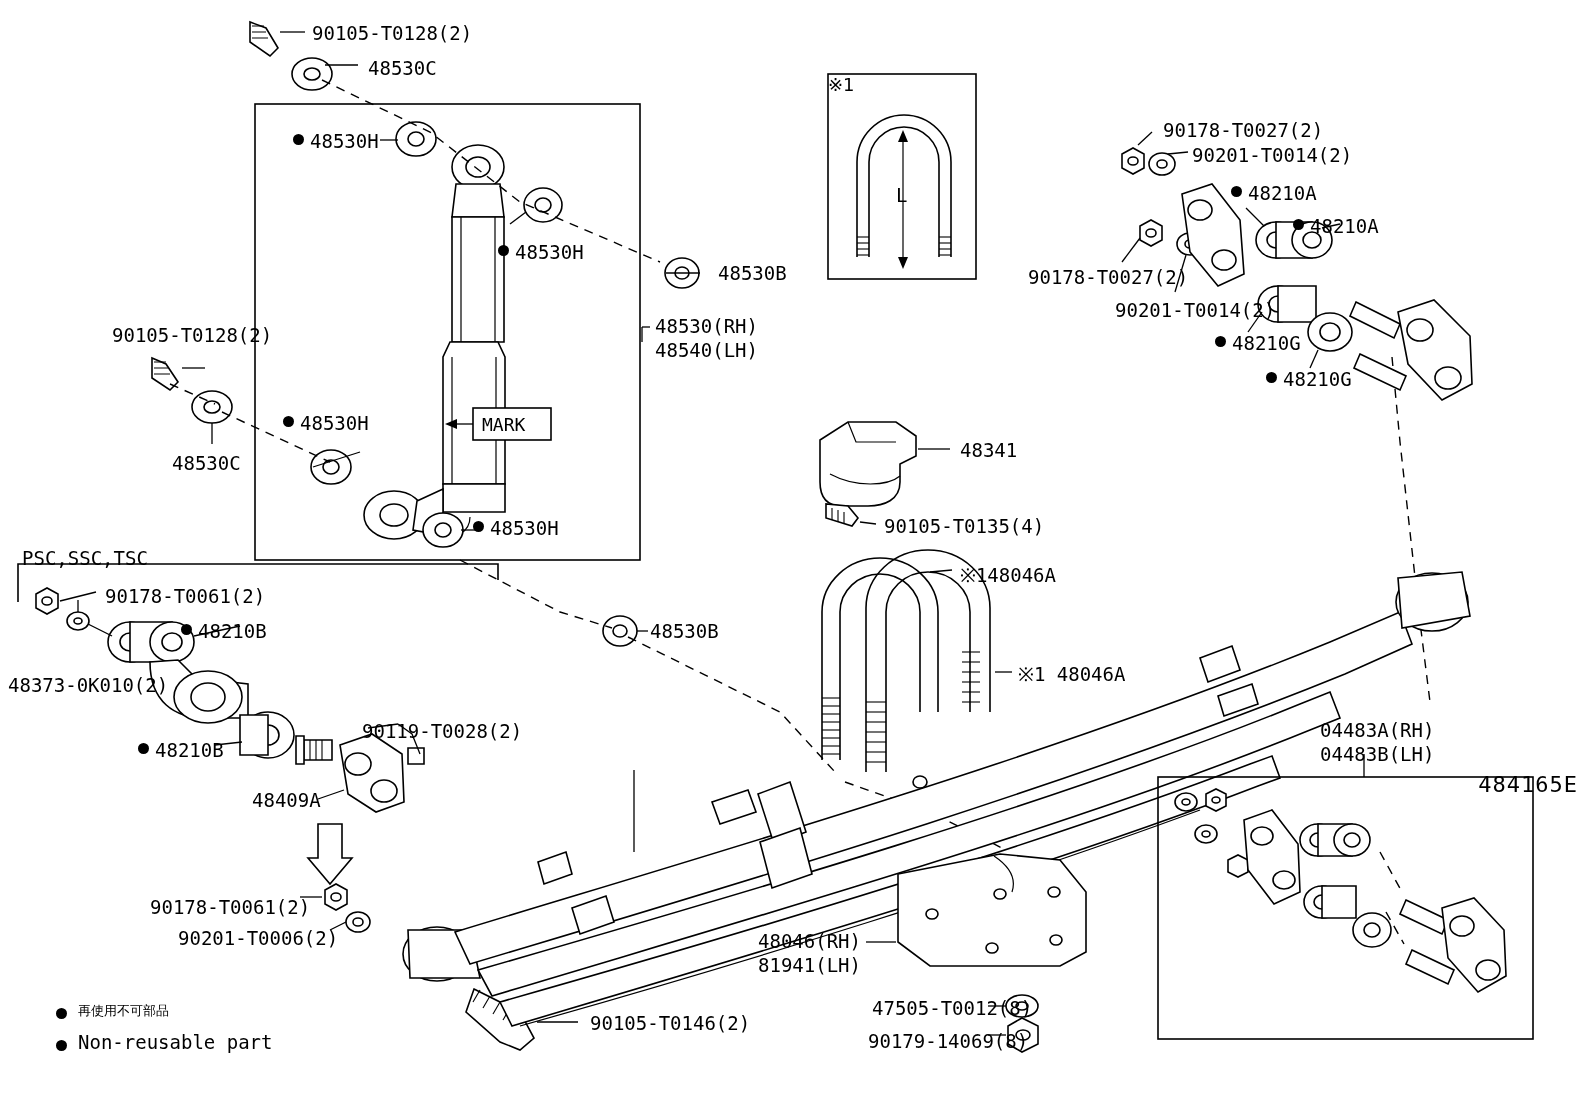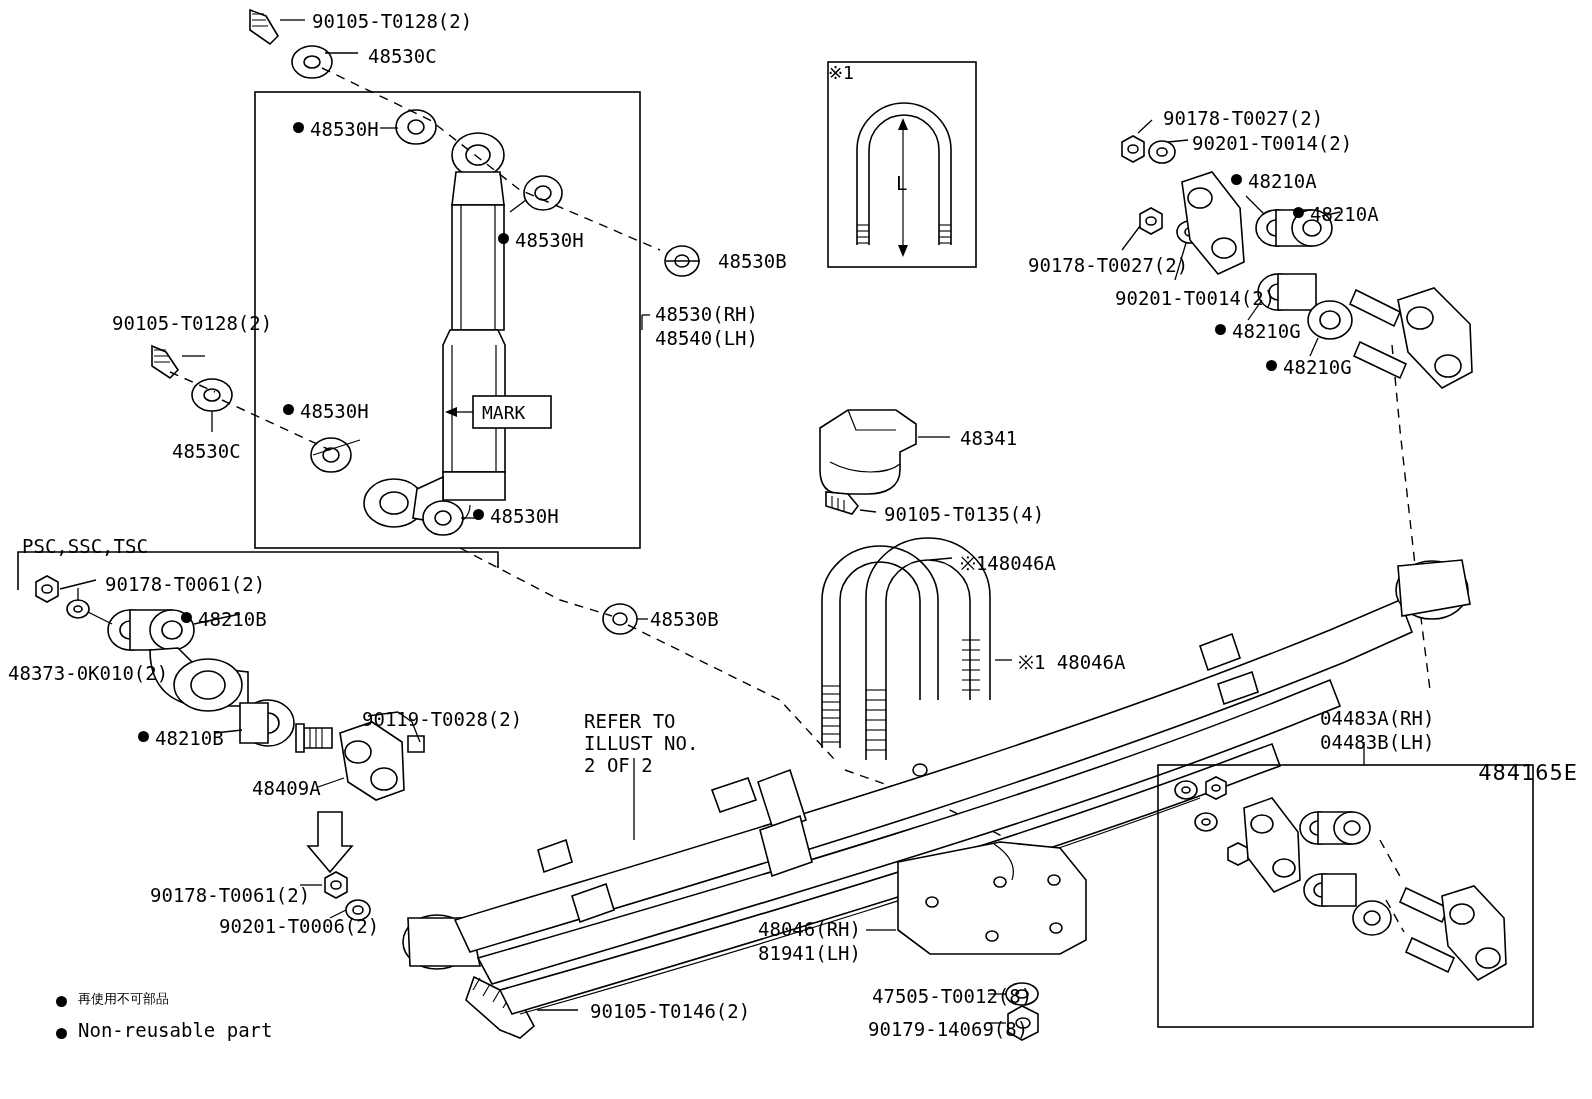--- a/index.html
+++ b/index.html
@@ -4,21 +4,21 @@
 <style>
   html,body{margin:0;padding:0;}
   body{
     width:1592px;height:1099px;
     background:#ffffff;
     font-family:"DejaVu Sans Mono", monospace;
     color:#000;
     position:relative;
     overflow:hidden;
   }
-  #stage{position:absolute;left:0;top:0;width:1592px;height:793px;}
+  #stage{position:absolute;left:0;top:12px;width:1592px;height:793px;}
   .lbl{position:absolute;font-size:19px;line-height:22px;white-space:pre;letter-spacing:0px;}
   .lbl.jp{font-family:"DejaVu Sans", sans-serif;font-size:13px;}
   .dot{position:absolute;width:11px;height:11px;border-radius:50%;background:#000;}
   svg{position:absolute;left:0;top:0;}
   .code{position:absolute;right:14px;bottom:8px;font-size:22px;letter-spacing:1px;}
 </style>
 </head>
 <body>
 
 <div id="stage">
@@ -371,21 +371,21 @@
   <div class="lbl" style="left:22px;top:535px;">PSC,SSC,TSC</div>
   <div class="lbl" style="left:105px;top:573px;">90178-T0061(2)</div>
   <div class="dot" style="left:181px;top:612px;"></div>
   <div class="lbl" style="left:198px;top:608px;">48210B</div>
   <div class="lbl" style="left:8px;top:662px;">48373-0K010(2)</div>
   <div class="dot" style="left:138px;top:731px;"></div>
   <div class="lbl" style="left:155px;top:727px;">48210B</div>
   <div class="lbl" style="left:362px;top:708px;text-align:right;">90119-T0028(2)</div>
   <div class="lbl" style="left:252px;top:777px;">48409A</div>
   <div class="lbl" style="left:150px;top:884px;">90178-T0061(2)</div>
-  <div class="lbl" style="left:178px;top:915px;margin-left:41px;">90201-T0006(2)</div>
+  <div class="lbl" style="left:178px;top:915px;">90201-T0006(2)</div>
   <div class="lbl" style="left:590px;top:1000px;">90105-T0146(2)</div>
 
   <div class="lbl" style="left:1163px;top:107px;">90178-T0027(2)</div>
   <div class="lbl" style="left:1192px;top:132px;">90201-T0014(2)</div>
   <div class="dot" style="left:1231px;top:174px;"></div>
   <div class="lbl" style="left:1248px;top:170px;">48210A</div>
   <div class="dot" style="left:1293px;top:207px;"></div>
   <div class="lbl" style="left:1310px;top:203px;">48210A</div>
   <div class="lbl" style="left:1028px;top:254px;">90178-T0027(2)</div>
   <div class="lbl" style="left:1115px;top:287px;">90201-T0014(2)</div>
@@ -398,23 +398,20 @@
   <div class="lbl" style="left:884px;top:503px;">90105-T0135(4)</div>
   <div class="lbl" style="left:960px;top:552px;">※148046A</div>
   <div class="lbl" style="left:1018px;top:651px;">※1 48046A</div>
   <div class="lbl" style="left:1320px;top:707px;">04483A(RH)</div>
   <div class="lbl" style="left:1320px;top:731px;">04483B(LH)</div>
   <div class="lbl" style="left:758px;top:918px;">48046(RH)</div>
   <div class="lbl" style="left:758px;top:942px;">81941(LH)</div>
   <div class="lbl" style="left:872px;top:985px;">47505-T0012(8)</div>
   <div class="lbl" style="left:868px;top:1018px;">90179-14069(8)</div>
 
-  <div class="lbl" style="left:584px;top:710px;"><span>REFER TO
-ILLUST NO.
-2 OF 2</span></div>
 
   <div class="lbl" style="left:482px;top:402px;font-size:18px;">MARK</div>
 
   <div class="lbl jp" style="left:828px;top:62px;font-size:18px;">※1</div>
 
   <div class="lbl" style="left:896px;top:172px;">L</div>
 
   <div class="dot" style="left:56px;top:996px;"></div>
   <div class="lbl jp" style="left:78px;top:988px;">再使用不可部品</div>
   <div class="dot" style="left:56px;top:1028px;"></div>

